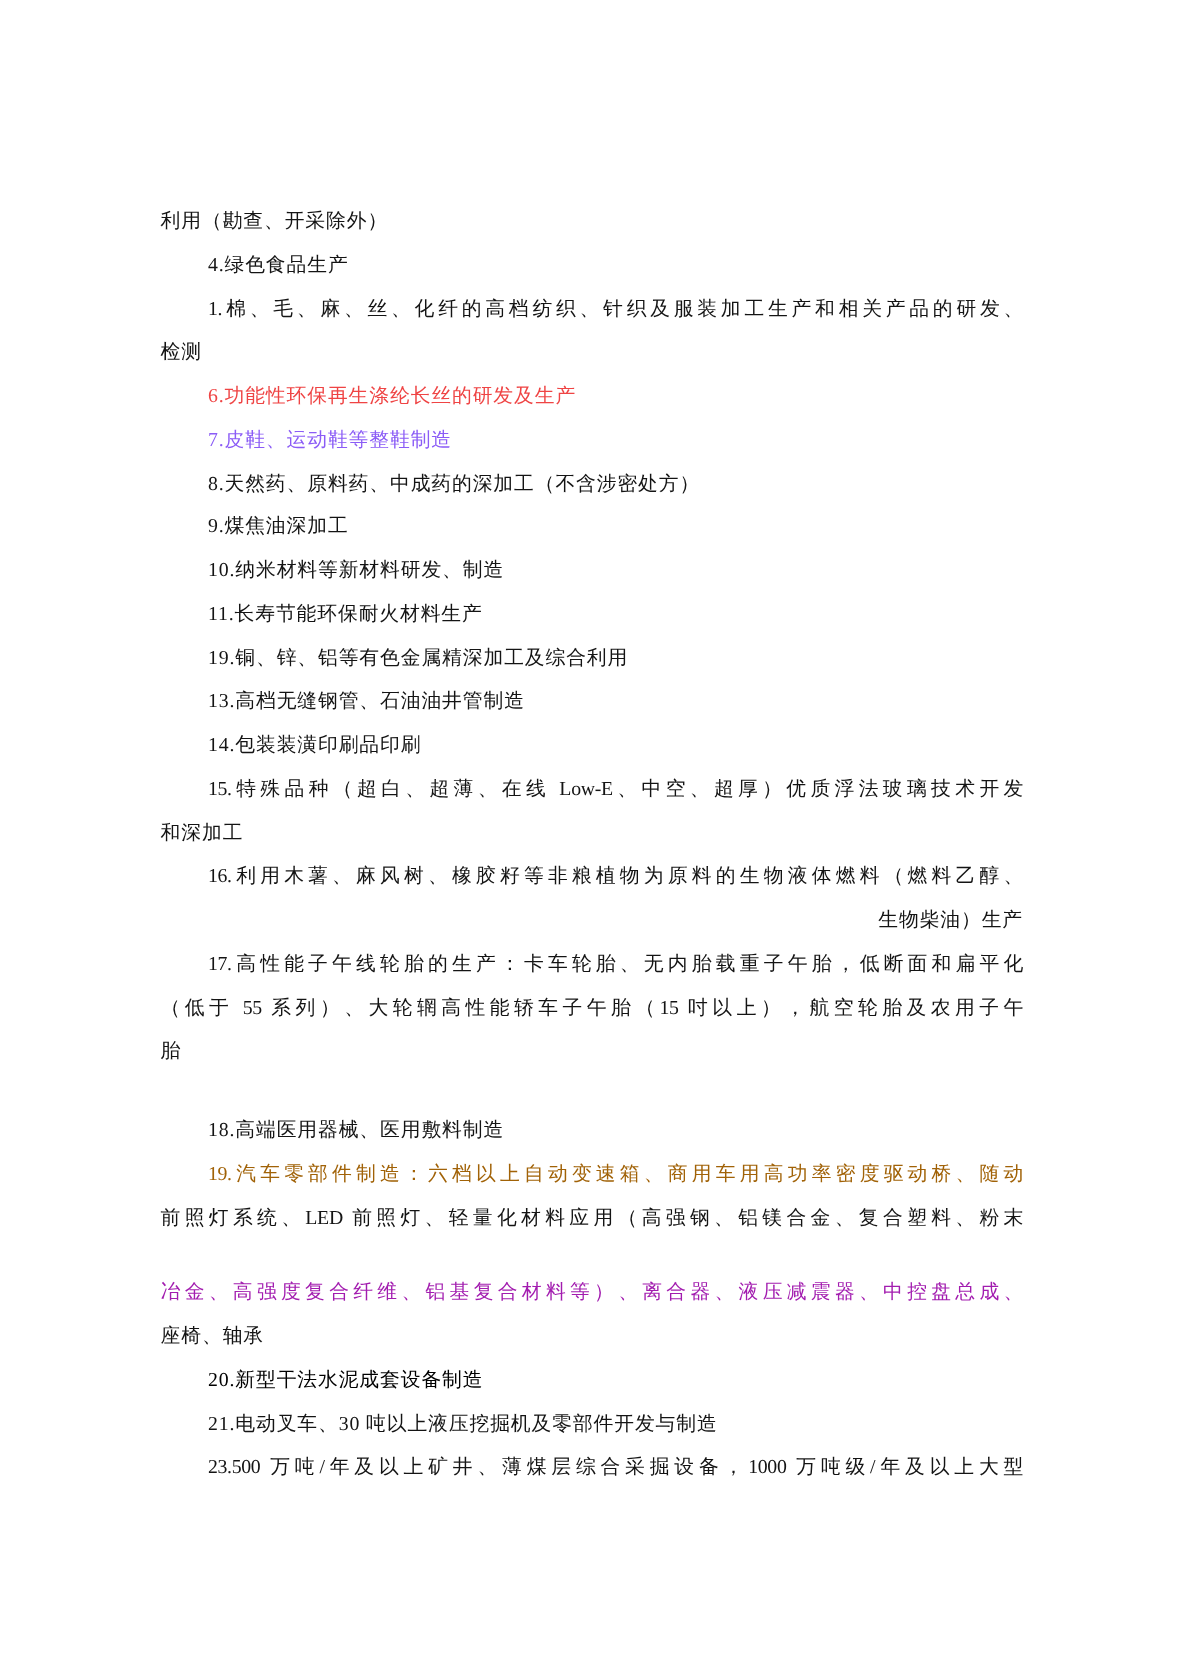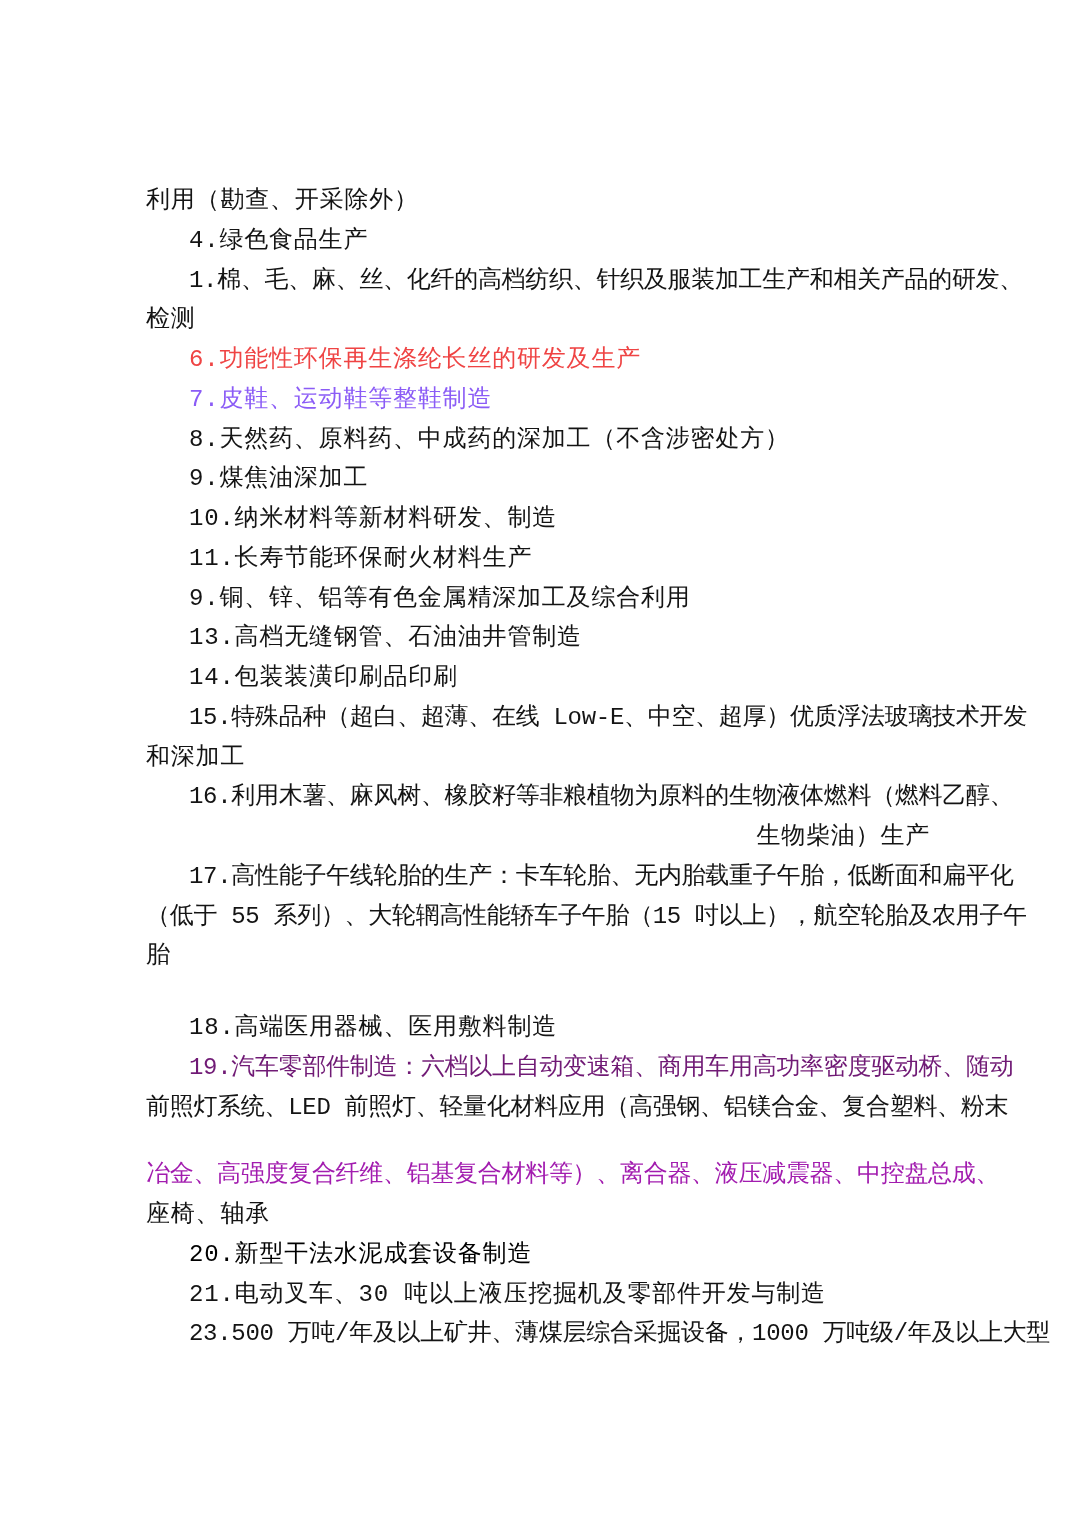--- a/index.html
+++ b/index.html
@@ -14,22 +14,22 @@
     background: #ffffff;
     overflow: hidden;
   }
   .doc-body {
     position: absolute;
     left: 146px;
     top: 181px;
     width: 784px;
   }
   .line {
-    font-family: Liberation Mono, monospace;
-    font-size: 24px;
+    font-family: Liberation Serif, serif;
+    font-size: 18px;
     line-height: 39.75px;
     height: 39.75px;
     color: #141414;
     letter-spacing: 0.8px;
     white-space: nowrap;
     text-align: left;
   }
   .line.indent {
     padding-left: 43px;
   }
@@ -47,32 +47,32 @@
       <div class="line" style="color: rgb(20, 20, 20);">利用（勘查、开采除外）</div>
       <div class="line indent" style="color: rgb(20, 20, 20);">4.绿色食品生产</div>
       <div class="line indent fill" style="color: rgb(20, 20, 20);">1.棉、毛、麻、丝、化纤的高档纺织、针织及服装加工生产和相关产品的研发、</div>
       <div class="line" style="color: rgb(20, 20, 20);">检测</div>
       <div class="line indent" style="color: #ef4444;">6.功能性环保再生涤纶长丝的研发及生产</div>
       <div class="line indent" style="color: #8b5cf6;">7.皮鞋、运动鞋等整鞋制造</div>
       <div class="line indent" style="color: rgb(20, 20, 20);">8.天然药、原料药、中成药的深加工（不含涉密处方）</div>
       <div class="line indent" style="color: rgb(20, 20, 20);">9.煤焦油深加工</div>
       <div class="line indent" style="color: rgb(20, 20, 20);">10.纳米材料等新材料研发、制造</div>
       <div class="line indent" style="color: rgb(20, 20, 20);">11.长寿节能环保耐火材料生产</div>
-      <div class="line indent" style="color: rgb(20, 20, 20);">9.铜、锌、铝等有色金属精深加工及综合利用</div>
+      <div class="line indent" style="color: rgb(20, 20, 20);">19.铜、锌、铝等有色金属精深加工及综合利用</div>
       <div class="line indent" style="color: rgb(20, 20, 20);">13.高档无缝钢管、石油油井管制造</div>
       <div class="line indent" style="color: rgb(20, 20, 20);">14.包装装潢印刷品印刷</div>
       <div class="line indent fill" style="color: rgb(20, 20, 20);">15.特殊品种（超白、超薄、在线 Low-E、中空、超厚）优质浮法玻璃技术开发</div>
       <div class="line" style="color: rgb(20, 20, 20);">和深加工</div>
       <div class="line indent fill" style="color: rgb(20, 20, 20);">16.利用木薯、麻风树、橡胶籽等非粮植物为原料的生物液体燃料（燃料乙醇、</div>
       <div class="line" style="color: rgb(20, 20, 20); text-align: right;">生物柴油）生产</div>
       <div class="line indent fill" style="color: rgb(20, 20, 20);">17.高性能子午线轮胎的生产：卡车轮胎、无内胎载重子午胎，低断面和扁平化</div>
       <div class="line fill" style="color: rgb(20, 20, 20);">（低于 55 系列）、大轮辋高性能轿车子午胎（15 吋以上），航空轮胎及农用子午</div>
       <div class="line" style="color: rgb(20, 20, 20);">胎</div>
       <div class="line indent" style="color: rgb(20, 20, 20); margin-top: 32px;">18.高端医用器械、医用敷料制造</div>
-      <div class="line indent fill" style="color: #701a75;">19.汽车零部件制造：六档以上自动变速箱、商用车用高功率密度驱动桥、随动</div>
+      <div class="line indent fill" style="color: #a16207;">19.汽车零部件制造：六档以上自动变速箱、商用车用高功率密度驱动桥、随动</div>
       <div class="line fill" style="color: rgb(20, 20, 20);">前照灯系统、LED 前照灯、轻量化材料应用（高强钢、铝镁合金、复合塑料、粉末</div>
       <div class="line fill" style="color: #a21caf; margin-top: 28px;">冶金、高强度复合纤维、铝基复合材料等）、离合器、液压减震器、中控盘总成、</div>
       <div class="line" style="color: rgb(20, 20, 20);">座椅、轴承</div>
       <div class="line indent" style="color: #000000;">20.新型干法水泥成套设备制造</div>
       <div class="line indent" style="color: rgb(20, 20, 20);">21.电动叉车、30 吨以上液压挖掘机及零部件开发与制造</div>
       <div class="line indent fill" style="color: rgb(20, 20, 20);">23.500 万吨/年及以上矿井、薄煤层综合采掘设备，1000 万吨级/年及以上大型</div>
     </div>
 </div>
 
 </body></html>

